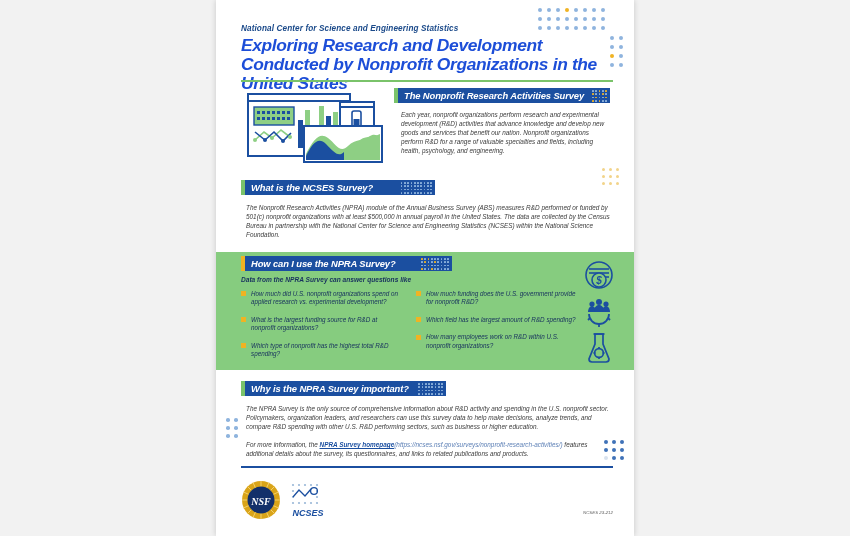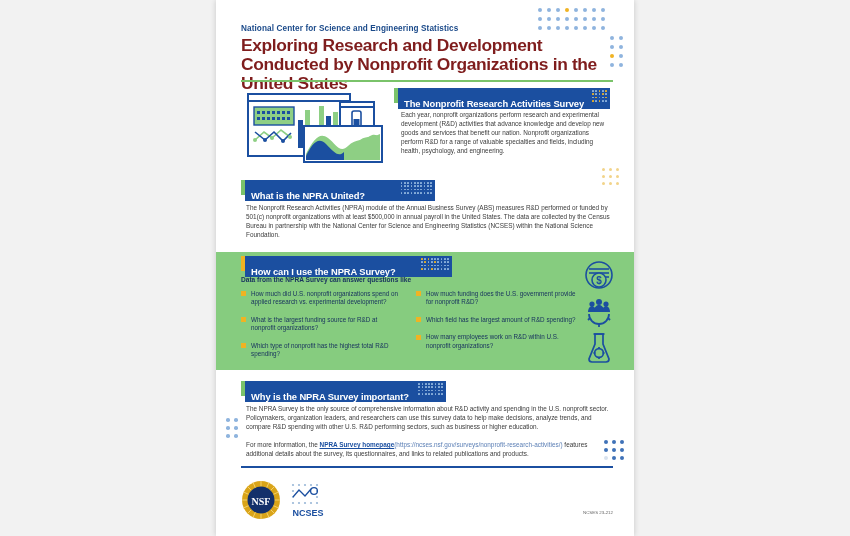--- a/index.html
+++ b/index.html
@@ -7,46 +7,47 @@
     width:850px;height:536px;
     background:#ffffff;
     font-family:"Liberation Sans", sans-serif;
     overflow:hidden;
   }
   .canvas{position:relative;width:850px;height:536px;background:#f2f2f2;}
   .page{
     position:absolute;left:216px;top:0;width:418px;height:536px;
     background:#ffffff;
     box-shadow:0 0 6px rgba(0,0,0,0.18);
+    font-style:italic;
   }
   
   .dots{position:absolute;display:grid;}
   .dot{border-radius:50%;}
 
   
   .eyebrow{
     position:absolute;left:25px;top:24px;width:330px;
     font-size:8.2px;font-weight:bold;color:#1b4a8a;letter-spacing:.1px;
   }
   .maintitle{
     position:absolute;left:25px;top:36px;width:372px;
-    font-size:17.4px;line-height:19px;font-weight:bold;color:#7f1d1d;
+    font-size:17.4px;line-height:19px;font-weight:bold;color:#1d4ed8;
     letter-spacing:-.35px;
   }
   .title-rule{
     position:absolute;left:25px;top:80px;width:372px;height:2px;background:#7ac36a;
   }
 
   
   .illus{position:absolute;left:24px;top:88px;width:148px;height:78px;}
 
   
   .bar{
-    position:absolute;height:21px;background:#1b4fa0;
-    display:flex;align-items:flex-end;
+    position:absolute;height:15px;background:#1b4fa0;
+    display:flex;align-items:center;
   }
   .bar .accent{position:absolute;left:-4px;top:0;width:4px;height:15px;}
   .bar .acc-green{background:#7ac36a;}
   .bar .acc-gold{background:#f0b323;}
   .bar .lbl{
     color:#ffffff;font-weight:bold;font-size:9.4px;
     padding-left:6px;white-space:nowrap;letter-spacing:-.1px;z-index:2;
   }
   .bardots{position:absolute;right:3px;top:2px;display:grid;grid-auto-flow:column;gap:1.6px;}
   .bardots .col{display:grid;gap:1.6px;}
@@ -207,21 +208,21 @@
             <i style="background:#8fb4de"></i>
             <i style="background:#f0b323"></i>
             <i style="background:#8fb4de"></i>
           </span>
     </span>
   </div>
   <div class="copy" style="left:185px;top:110px;width:205px;">Each year, nonprofit organizations perform research and experimental development (R&amp;D) activities that advance knowledge and develop new goods and services that benefit our nation. Nonprofit organizations perform R&amp;D for a range of valuable specialties and fields, including health, psychology, and engineering.</div>
 
   <div class="bar" style="left:29px;top:180px;width:190px;">
     <span class="accent acc-green"></span>
-    <span class="lbl">What is the NPRA United?</span>
+    <span class="lbl">What is the NCSES Survey?</span>
     <span class="bardots">
       <span class="col">
             <i style="background:#8fb4de"></i>
             <i style="background:#8fb4de"></i>
             <i style="background:#8fb4de"></i>
             <i style="background:#8fb4de"></i>
           </span>
       <span class="col">
             <i style="background:#8fb4de"></i>
             <i style="background:#8fb4de"></i>

